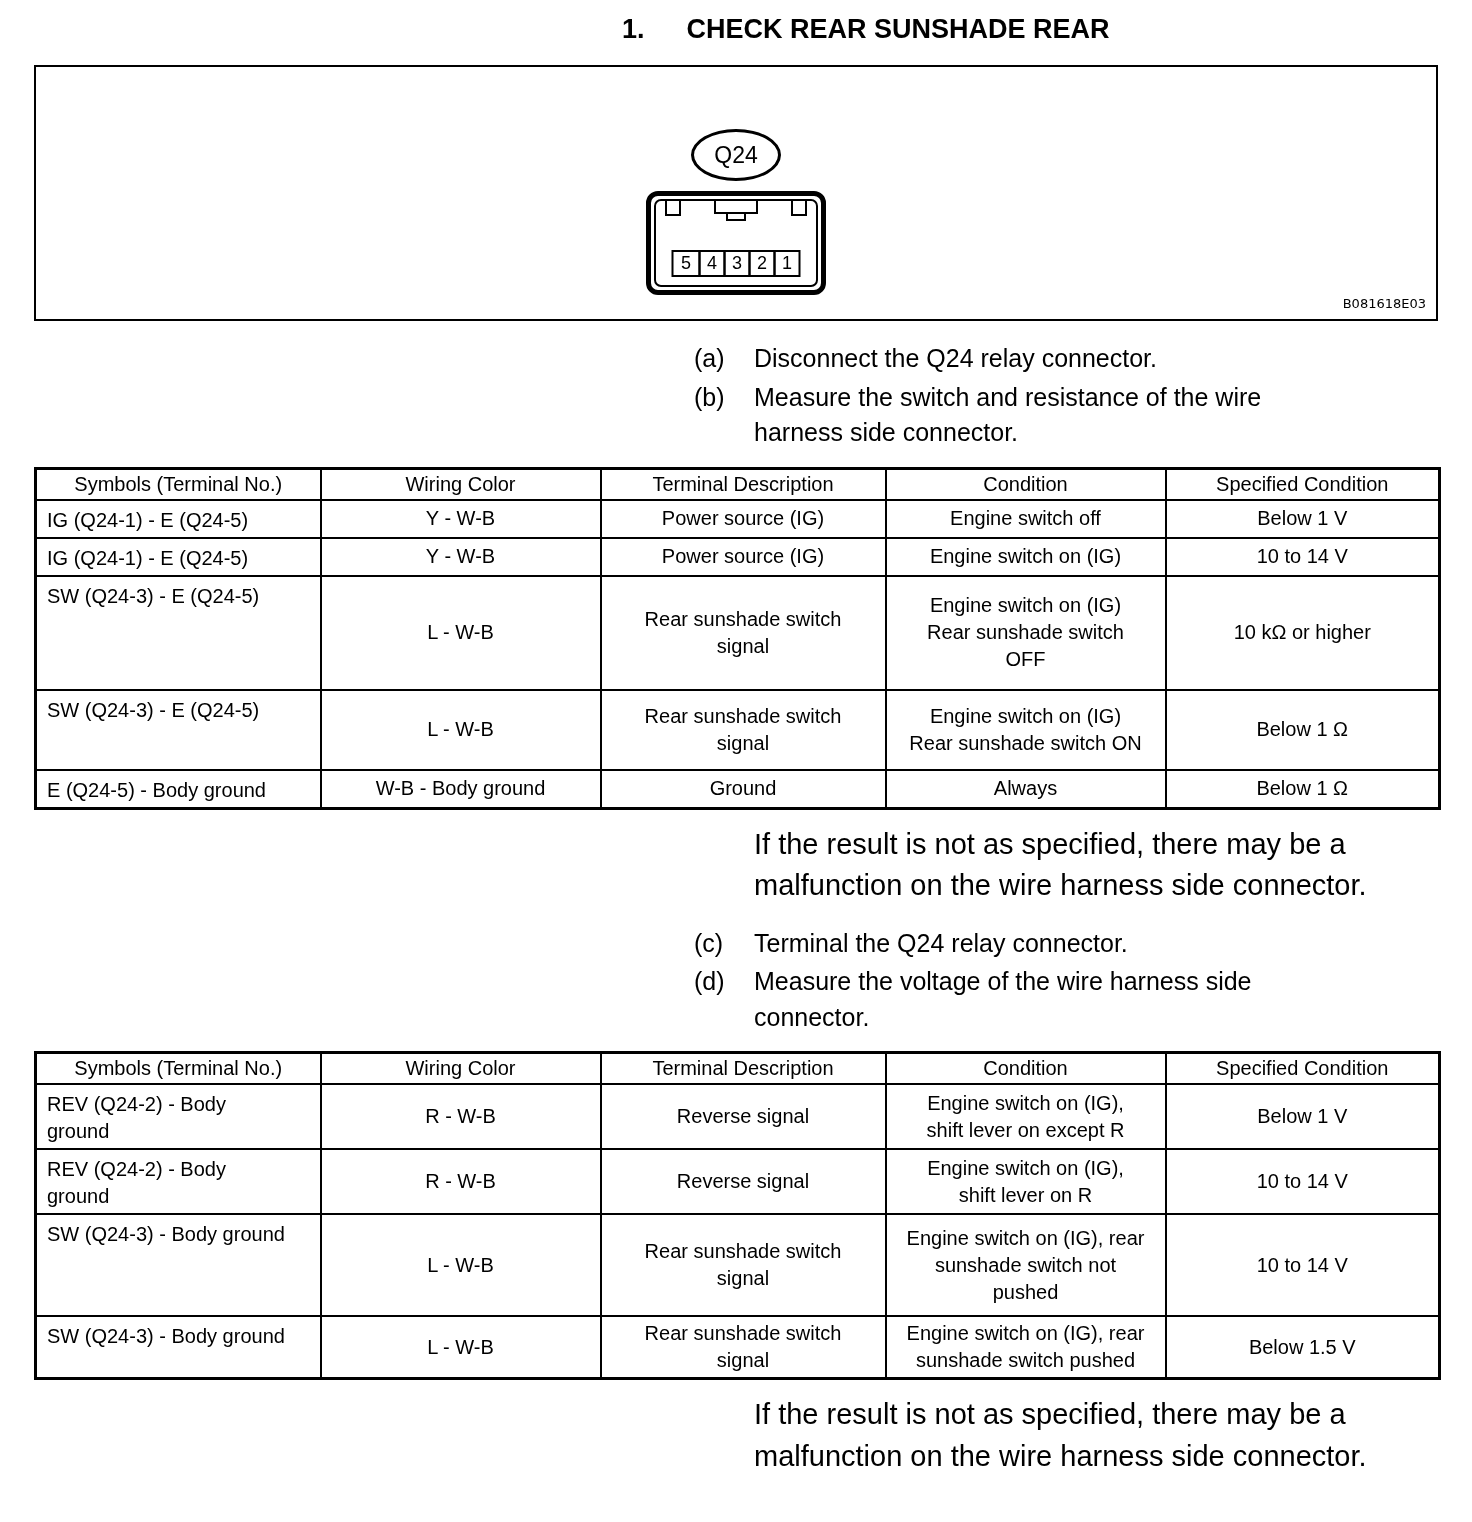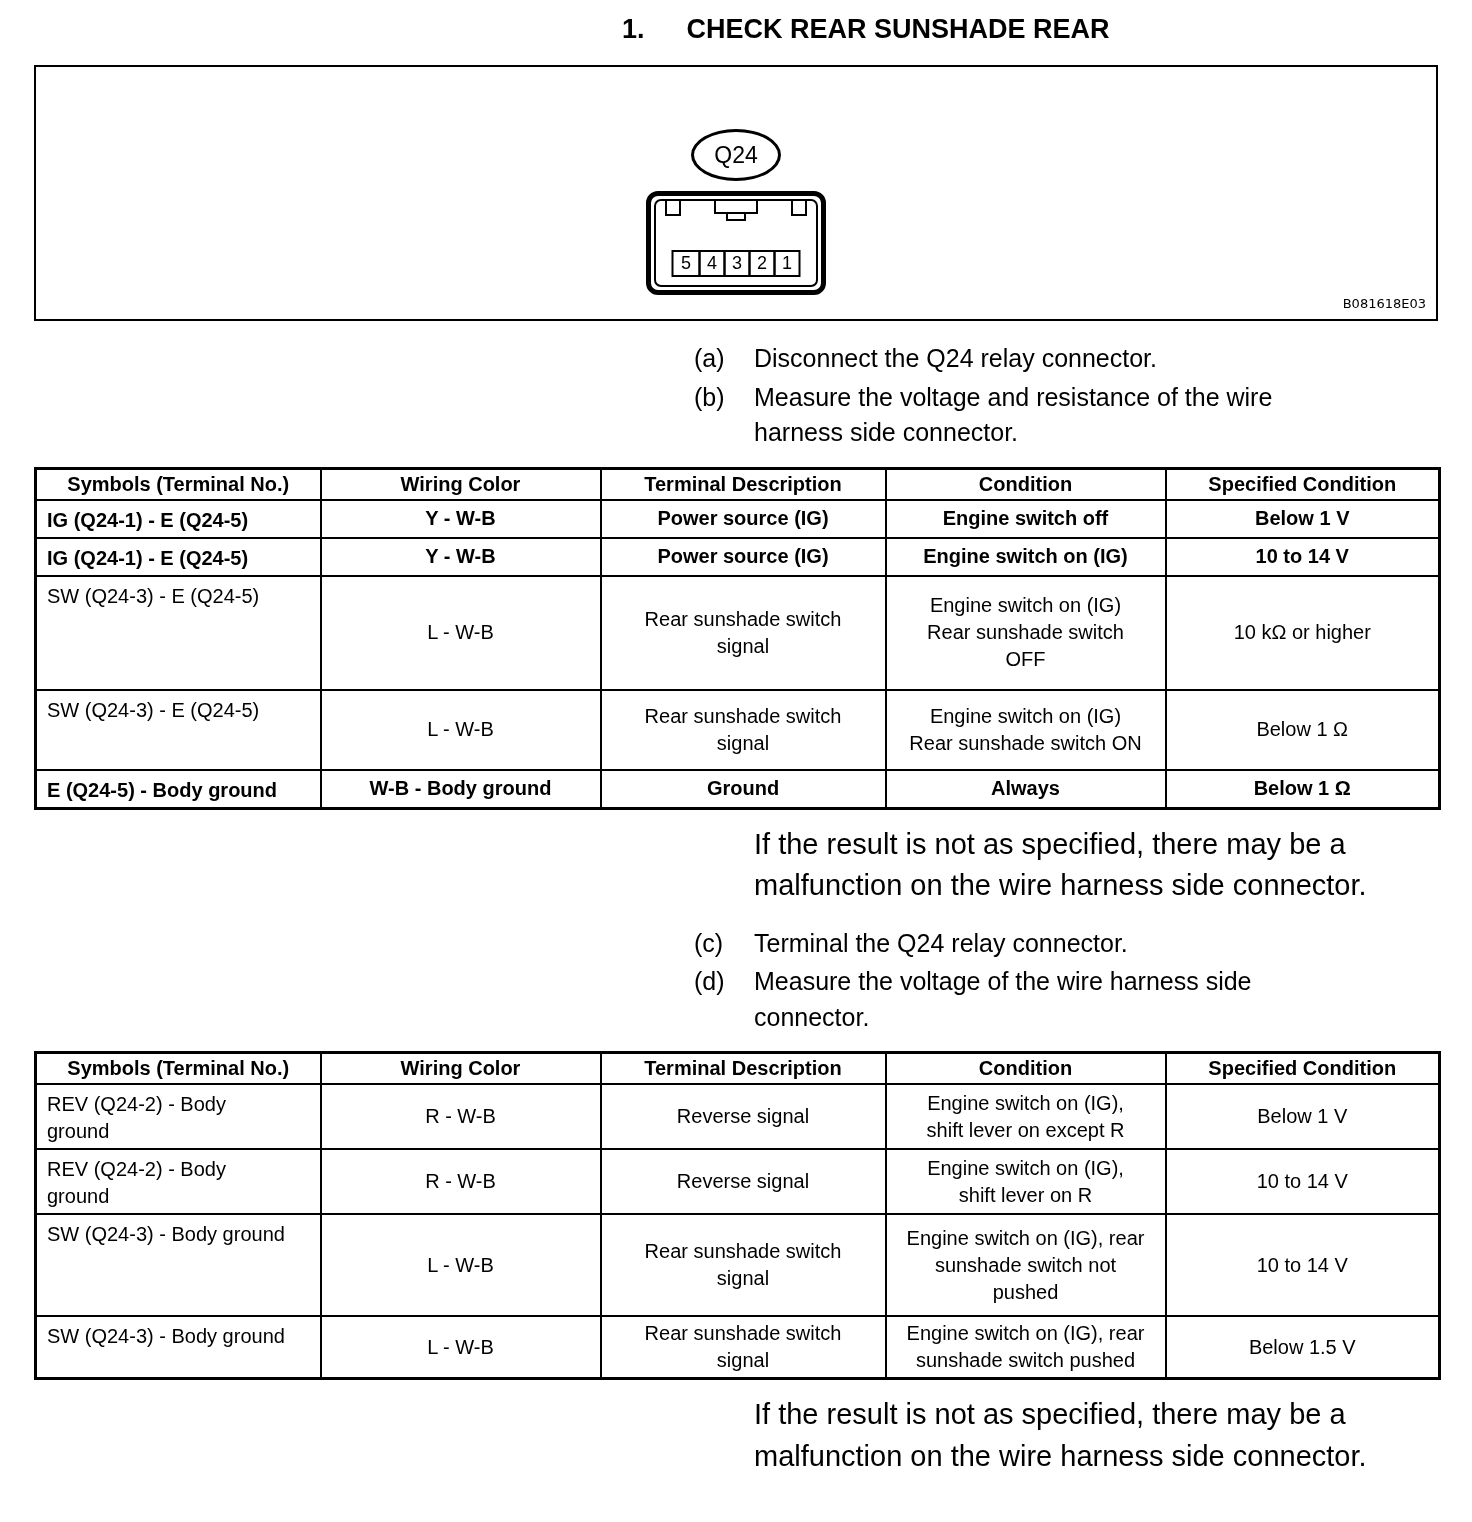--- a/index.html
+++ b/index.html
@@ -29,24 +29,24 @@
 
   .steps{margin-top:20px;}
   .step{display:flex;font-size:25px;line-height:1.42;margin:3px 0;}
   .step-label{flex:0 0 60px;margin-left:694px;}
   .step-text{white-space:pre-line;}
 
   .note{margin:14px 0 6px 754px;font-size:29px;line-height:1.42;white-space:pre-line;}
 
   table{border-collapse:collapse;margin:16px 34px 0;width:1404px;table-layout:fixed;border:3px solid #000;}
   th,td{border:2px solid #000;padding:3px 8px;font-size:20px;box-sizing:border-box;}
-  th{font-weight:bold;text-align:center;height:16px;}
+  th{font-weight:normal;text-align:center;height:16px;}
   td{text-align:center;vertical-align:middle;white-space:pre-line;line-height:1.35;}
   td.sym{text-align:left;vertical-align:top;padding-top:6px;padding-left:10px;}
-  tr.rh40{height:32px;font-weight:bold;} tr.rh114{height:114px;} tr.rh80{height:80px;}
+  tr.rh40{height:32px;} tr.rh114{height:114px;} tr.rh80{height:80px;}
   tr.rh66{height:58px;} tr.rh102{height:102px;}
 </style>
 </head>
 <body>
 
 <div class="title">
   <span>1.</span>
   <span>CHECK REAR SUNSHADE REAR</span>
 </div>
 
@@ -72,21 +72,21 @@
   <div class="figcode">B081618E03</div>
 </div>
 
 <div class="steps">
   <div class="step">
     <span class="step-label">(a)</span>
     <span class="step-text">Disconnect the Q24 relay connector.</span>
   </div>
   <div class="step">
     <span class="step-label">(b)</span>
-    <span class="step-text">Measure the voltage and resistance of the wire
+    <span class="step-text">Measure the switch and resistance of the wire
 harness side connector.</span>
   </div>
 </div>
 
 <table>
   <colgroup>
       <col style="width:285px">
       <col style="width:280px">
       <col style="width:285px">
       <col style="width:280px">

